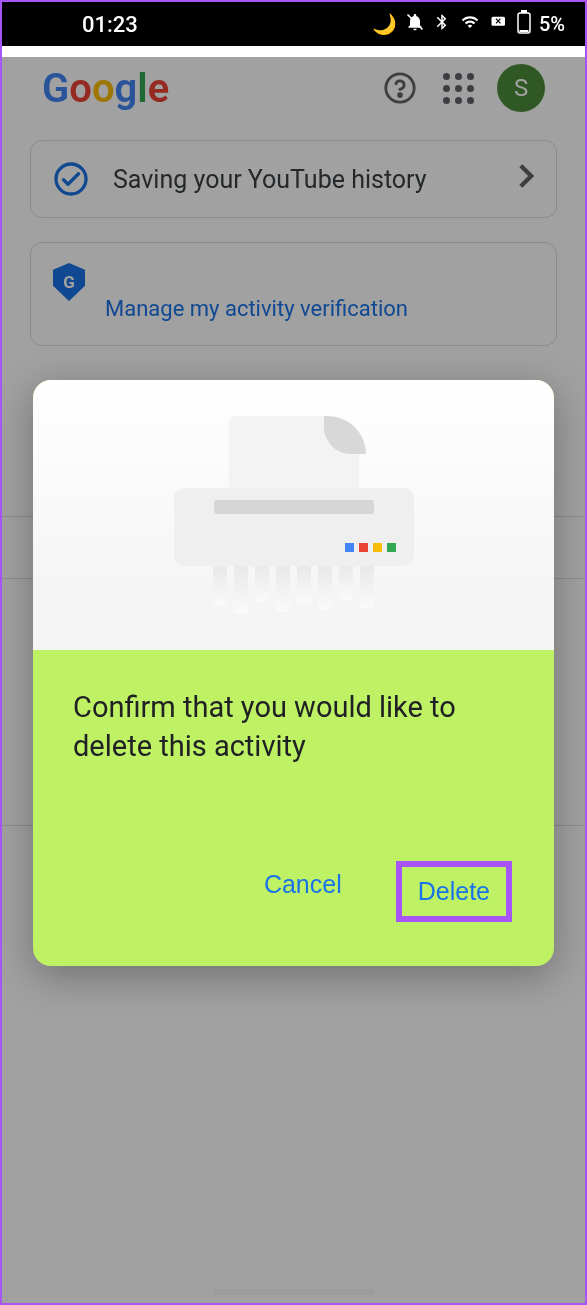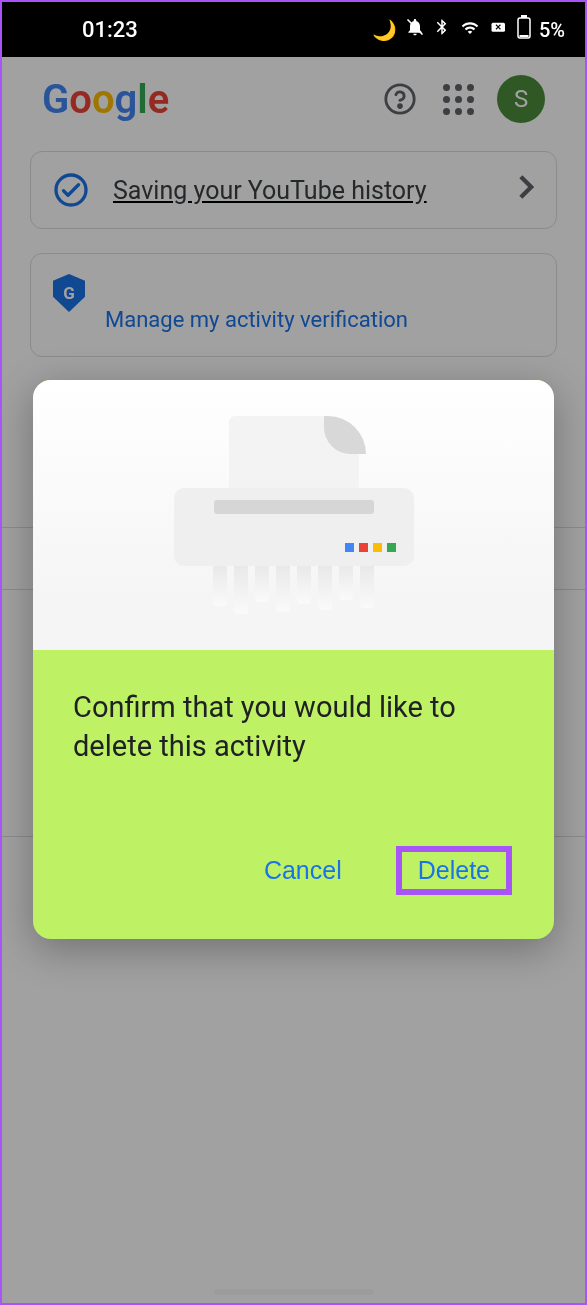--- a/index.html
+++ b/index.html
@@ -6,21 +6,21 @@
     body {
       width: 587px;
       height: 1305px;
       font-family: 'Roboto', Arial, sans-serif;
       position: relative;
       overflow: hidden;
       border: 2px solid #a855f7;
       background: white;
     }
     .status-bar {
-      height: 55px;
+      height: 44px;
       background: #000;
       color: #fff;
       display: flex;
       align-items: center;
       justify-content: space-between;
       padding: 0 20px;
       font-size: 22px;
       font-weight: 500;
     }
     .status-left { padding-left: 60px; }
@@ -64,21 +64,20 @@
       color: #fff;
       display: flex; align-items: center; justify-content: center;
       font-size: 24px;
       font-weight: 400;
     }
     .settings-card {
       margin: 10px 28px 24px;
       border: 1px solid #dadce0;
       border-radius: 12px;
       overflow: hidden;
-      text-decoration: underline;
     }
     .settings-row {
       display: flex;
       align-items: center;
       padding: 20px 22px;
       gap: 24px;
       border-bottom: 1px solid #dadce0;
     }
     .settings-row:last-child { border-bottom: none; }
     .settings-icon {
@@ -322,21 +321,22 @@
       font-size: 25px;
       color: #1a73e8;
       font-weight: 500;
       background: none;
       border: none;
       cursor: pointer;
       padding: 10px 14px;
     }
     .highlight-box {
       border: 6px solid #a855f7;
-      padding: 4px 16px;
+      padding: 10px 16px;
+      margin-top: 15px;
     }
     .nav-pill {
       position: absolute;
       bottom: 8px;
       left: 50%;
       transform: translateX(-50%);
       width: 160px;
       height: 6px;
       background: #9c9c9c;
       border-radius: 3px;

